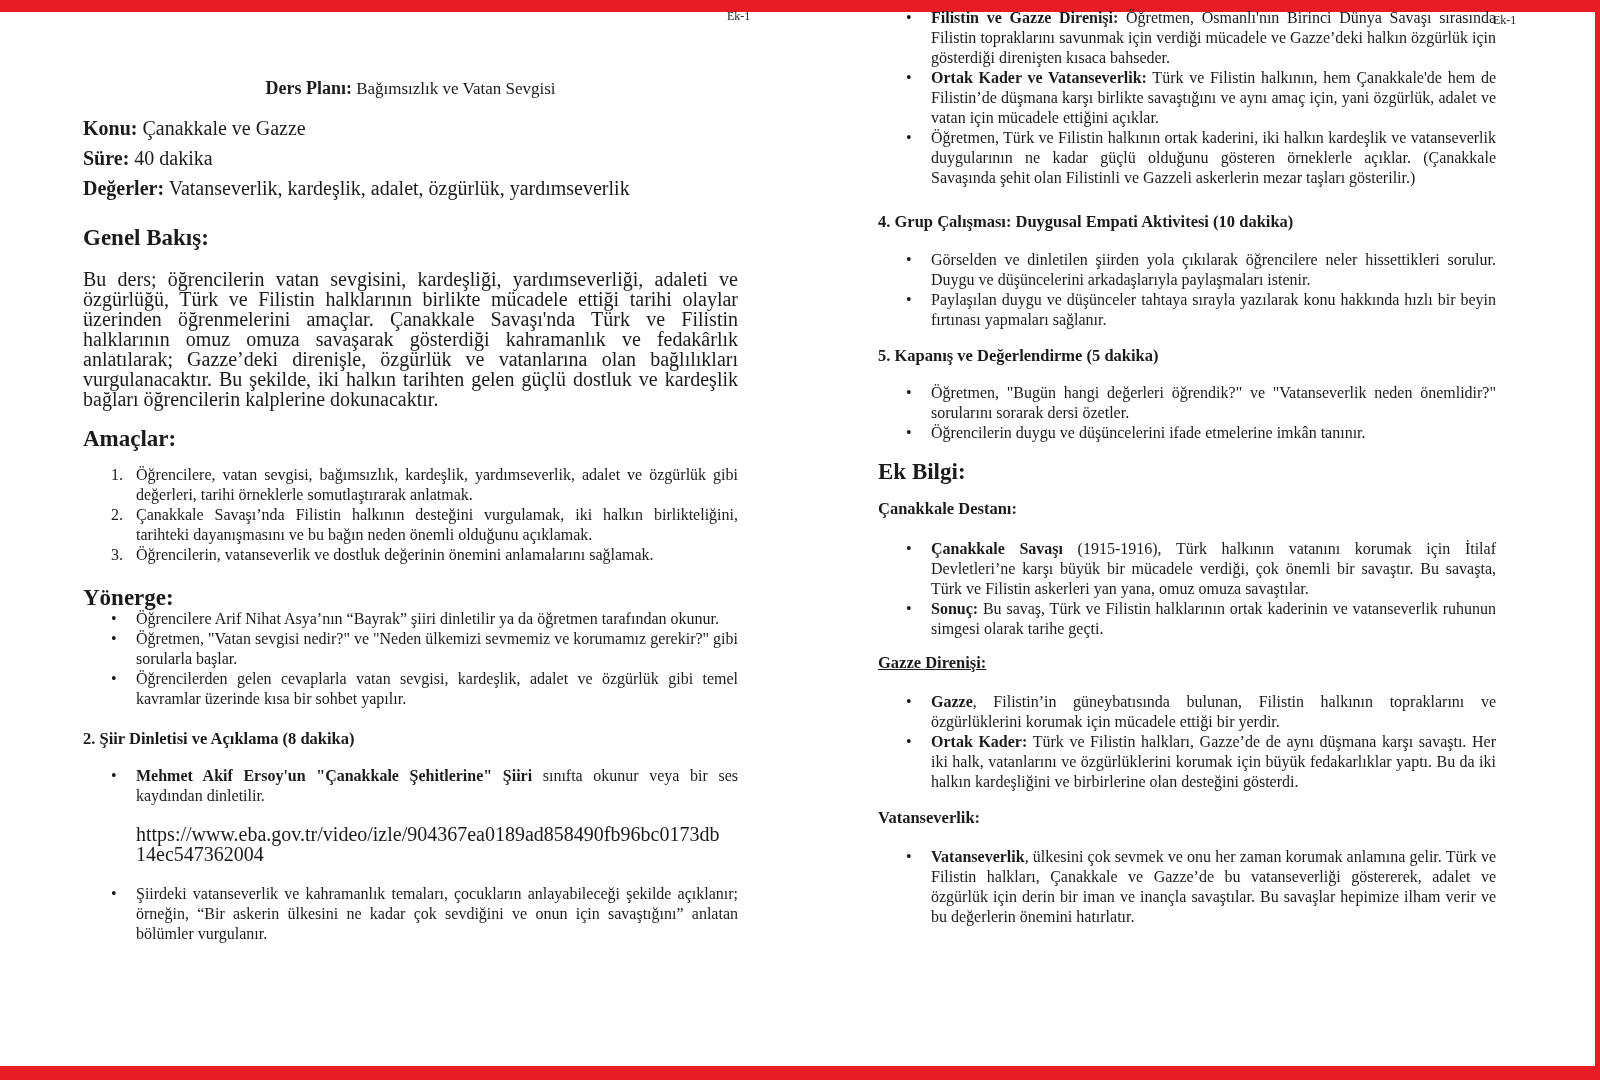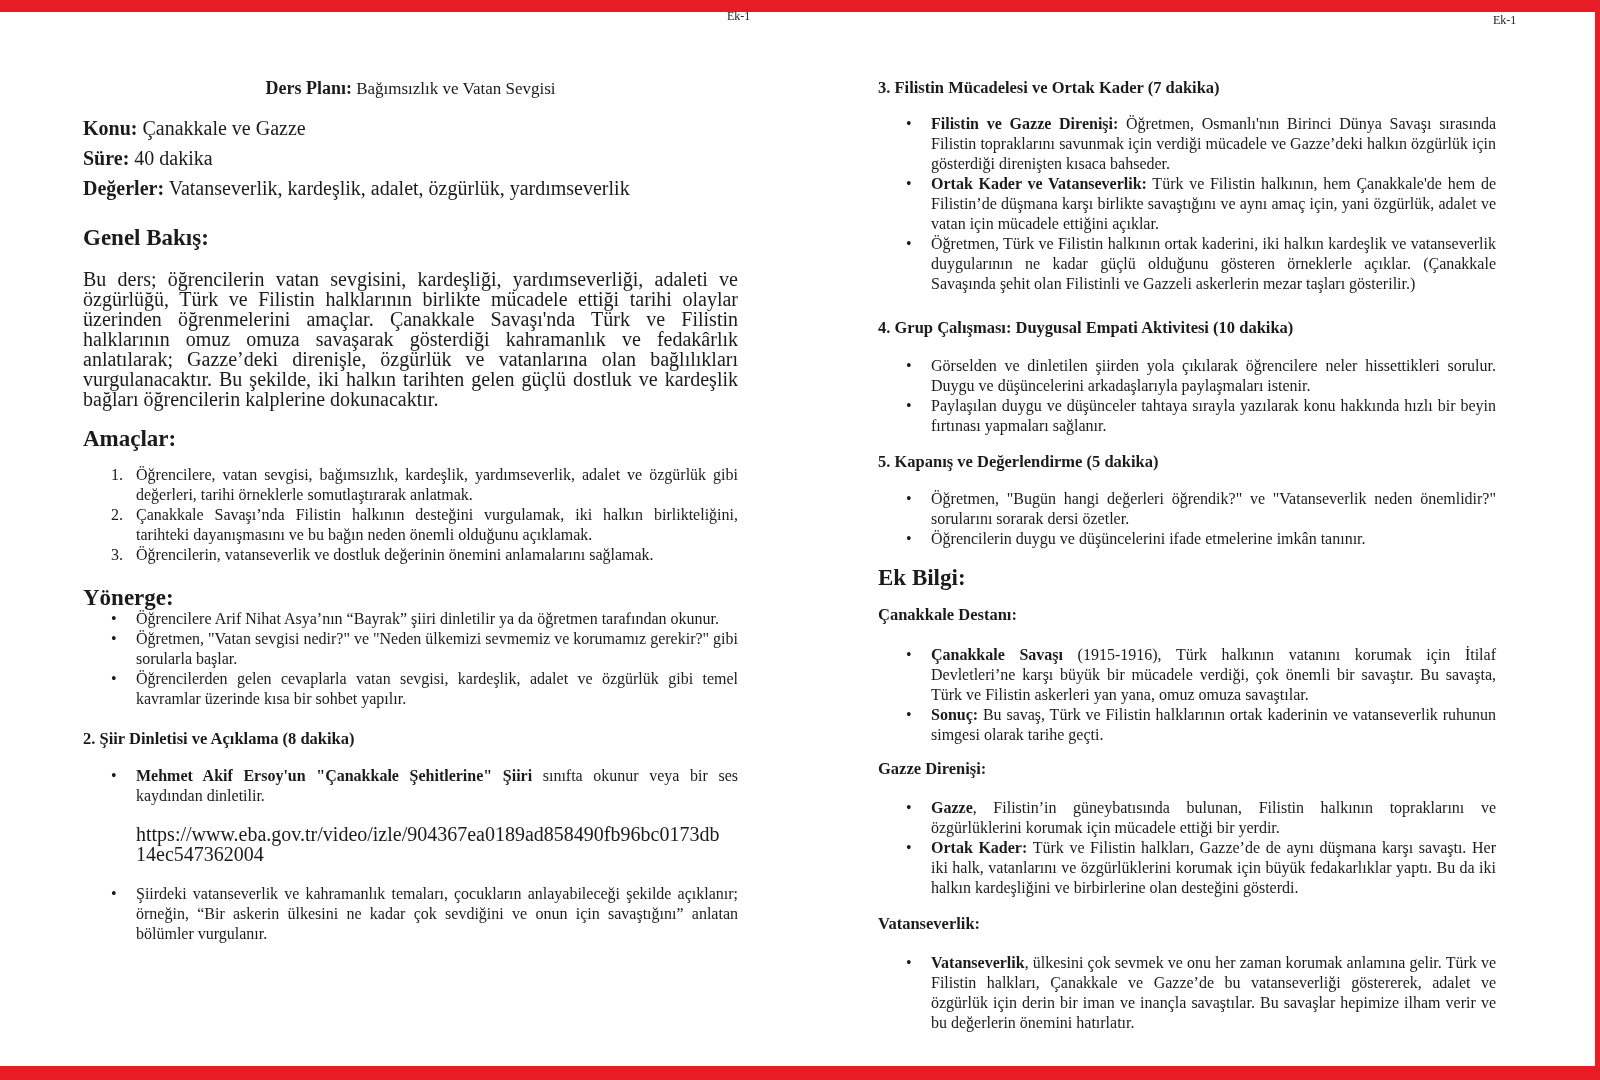--- a/index.html
+++ b/index.html
@@ -94,21 +94,20 @@
     <p class="url" style="margin:18px 0 0;">https://www.eba.gov.tr/video/izle/904367ea0189ad858490fb96bc0173db14ec547362004</p>
     <div class="bullet" style="margin-top:20px;">
         <span class="bm">•</span>
         <div class="bt"><b></b><span>Şiirdeki vatanseverlik ve kahramanlık temaları, çocukların anlayabileceği şekilde açıklanır; örneğin, “Bir askerin ülkesini ne kadar çok sevdiğini ve onun için savaştığını” anlatan bölümler vurgulanır.</span></div>
       </div>
 
   </div>
 
   <div class="col right">
 
-    <h3 class="sec-h" style="margin:70px 0 16px;">3. Filistin Mücadelesi ve Ortak Kader (7 dakika)</h3>
     <div class="bullet">
         <span class="bm">•</span>
         <div class="bt"><b>Filistin ve Gazze Direnişi:</b><span> Öğretmen, Osmanlı'nın Birinci Dünya Savaşı sırasında Filistin topraklarını savunmak için verdiği mücadele ve Gazze’deki halkın özgürlük için gösterdiği direnişten kısaca bahseder.</span></div>
       </div>
     <div class="bullet">
         <span class="bm">•</span>
         <div class="bt"><b>Ortak Kader ve Vatanseverlik:</b><span> Türk ve Filistin halkının, hem Çanakkale'de hem de Filistin’de düşmana karşı birlikte savaştığını ve aynı amaç için, yani özgürlük, adalet ve vatan için mücadele ettiğini açıklar.</span></div>
       </div>
     <div class="bullet">
         <span class="bm">•</span>
@@ -140,21 +139,21 @@
     <h3 class="sec-h" style="margin:16px 0 20px;">Çanakkale Destanı:</h3>
     <div class="bullet">
         <span class="bm">•</span>
         <div class="bt"><b>Çanakkale Savaşı</b><span> (1915-1916), Türk halkının vatanını korumak için İtilaf Devletleri’ne karşı büyük bir mücadele verdiği, çok önemli bir savaştır. Bu savaşta, Türk ve Filistin askerleri yan yana, omuz omuza savaştılar.</span></div>
       </div>
     <div class="bullet">
         <span class="bm">•</span>
         <div class="bt"><b>Sonuç:</b><span> Bu savaş, Türk ve Filistin halklarının ortak kaderinin ve vatanseverlik ruhunun simgesi olarak tarihe geçti.</span></div>
       </div>
 
-    <h3 class="sec-h" style="margin:14px 0 19px;">Gazze Direnişi:</h3>
+    <h3 class="sec-h" style="margin:14px 0 19px;text-decoration:underline;">Gazze Direnişi:</h3>
     <div class="bullet">
         <span class="bm">•</span>
         <div class="bt"><b>Gazze</b><span>, Filistin’in güneybatısında bulunan, Filistin halkının topraklarını ve özgürlüklerini korumak için mücadele ettiği bir yerdir.</span></div>
       </div>
     <div class="bullet">
         <span class="bm">•</span>
         <div class="bt"><b>Ortak Kader:</b><span> Türk ve Filistin halkları, Gazze’de de aynı düşmana karşı savaştı. Her iki halk, vatanlarını ve özgürlüklerini korumak için büyük fedakarlıklar yaptı. Bu da iki halkın kardeşliğini ve birbirlerine olan desteğini gösterdi.</span></div>
       </div>
 
     <h3 class="sec-h" style="margin:16px 0 19px;">Vatanseverlik:</h3>

